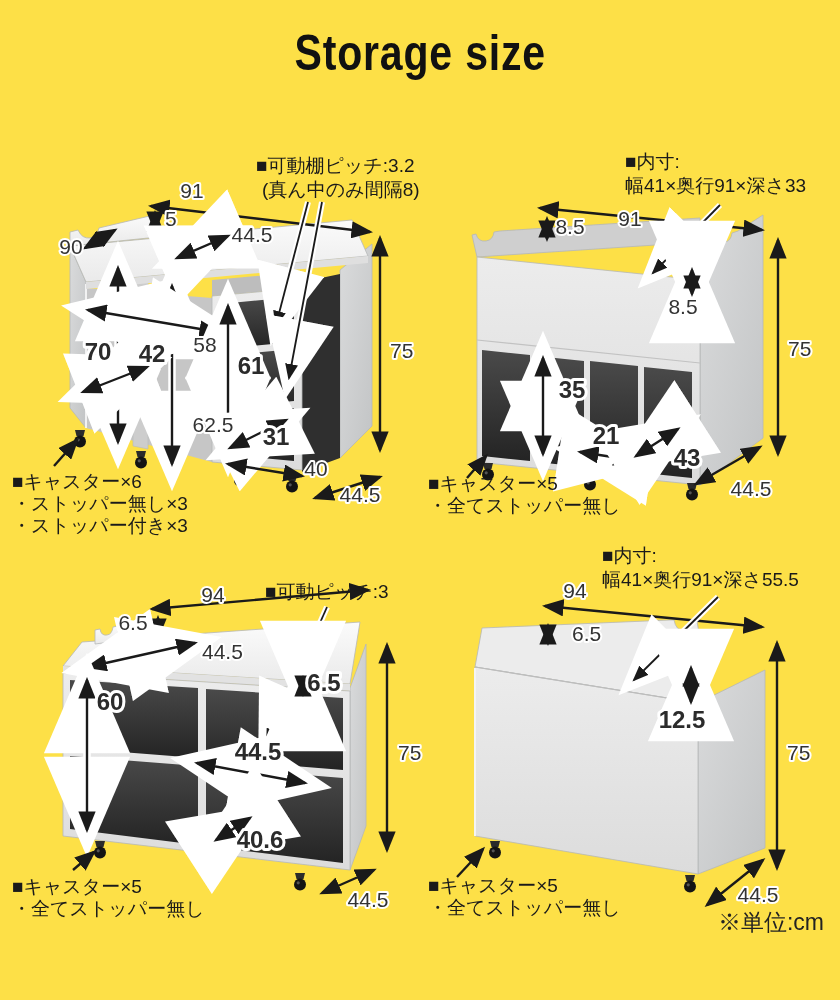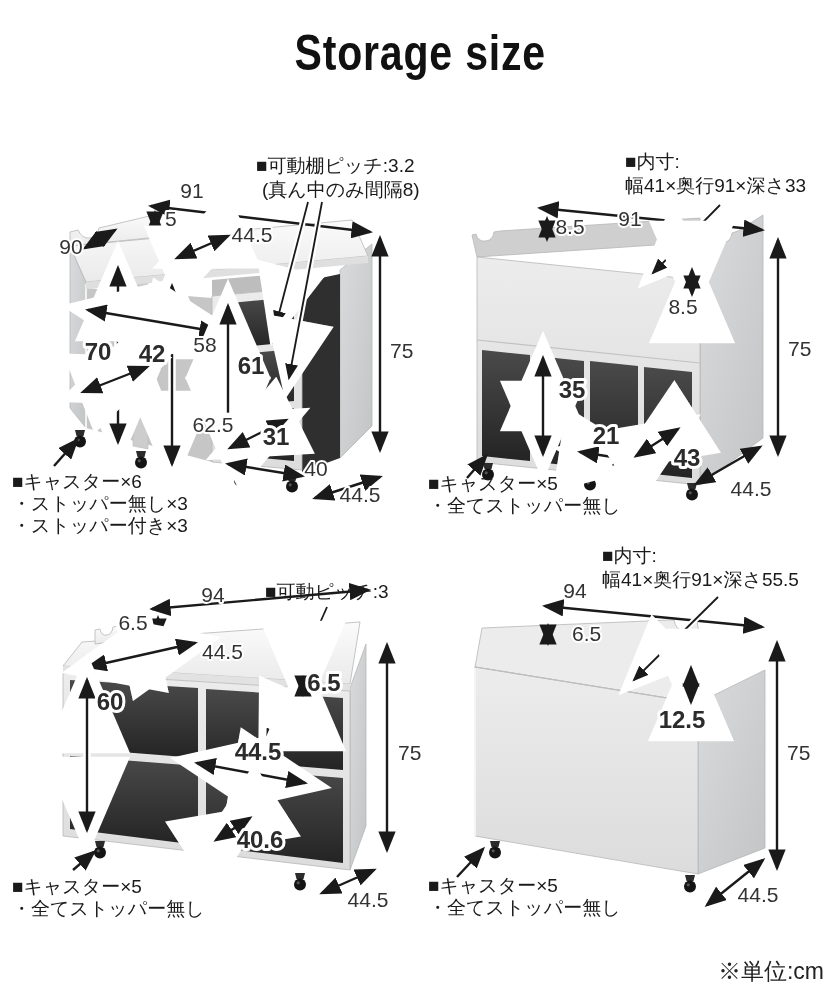--- a/index.html
+++ b/index.html
@@ -1,21 +1,21 @@
 <!DOCTYPE html>
 <html><head>
 <meta charset="utf-8">
 <style>
   html,body{margin:0;padding:0;}
   body{background:#e9e9e9;font-family:"Liberation Sans",sans-serif;}
-  #stage{position:relative;width:840px;height:1000px;background:#ffffff;overflow:hidden;margin:0 auto;}
+  #stage{position:relative;width:840px;height:1000px;background:#fde047;overflow:hidden;margin:0 auto;}
   #title{position:absolute;top:24px;left:0;width:840px;text-align:center;
          font-size:50px;font-weight:bold;color:#111;letter-spacing:1px;}
   #title span{display:inline-block;transform:scaleX(.82);transform-origin:center;}
-  #unitnote{position:absolute;top:956px;right:16px;font-size:23px;color:#222;}
+  #unitnote{position:absolute;top:907px;right:16px;font-size:23px;color:#222;}
   .panel{position:absolute;pointer-events:none;}
   svg text{font-family:"Liberation Sans",sans-serif;}
   .dim{font-size:21px;fill:#333;stroke:#fff;stroke-width:4px;paint-order:stroke;stroke-linejoin:round;}
   .dimb{font-size:24px;font-weight:bold;fill:#2b2b2b;stroke:#fff;stroke-width:6px;paint-order:stroke;stroke-linejoin:round;}
   .jp{font-size:19px;fill:#1a1a1a;}
   .ar,.ar1{stroke:#1a1a1a;stroke-width:2.4;fill:none;}
   .ar{marker-start:url(#ab);marker-end:url(#ab);}
   .ar1{marker-end:url(#ab);}
   .aru,.aru1{stroke:#ffffff;stroke-width:7.5;fill:none;}
   .aru{marker-start:url(#aw);marker-end:url(#aw);}

